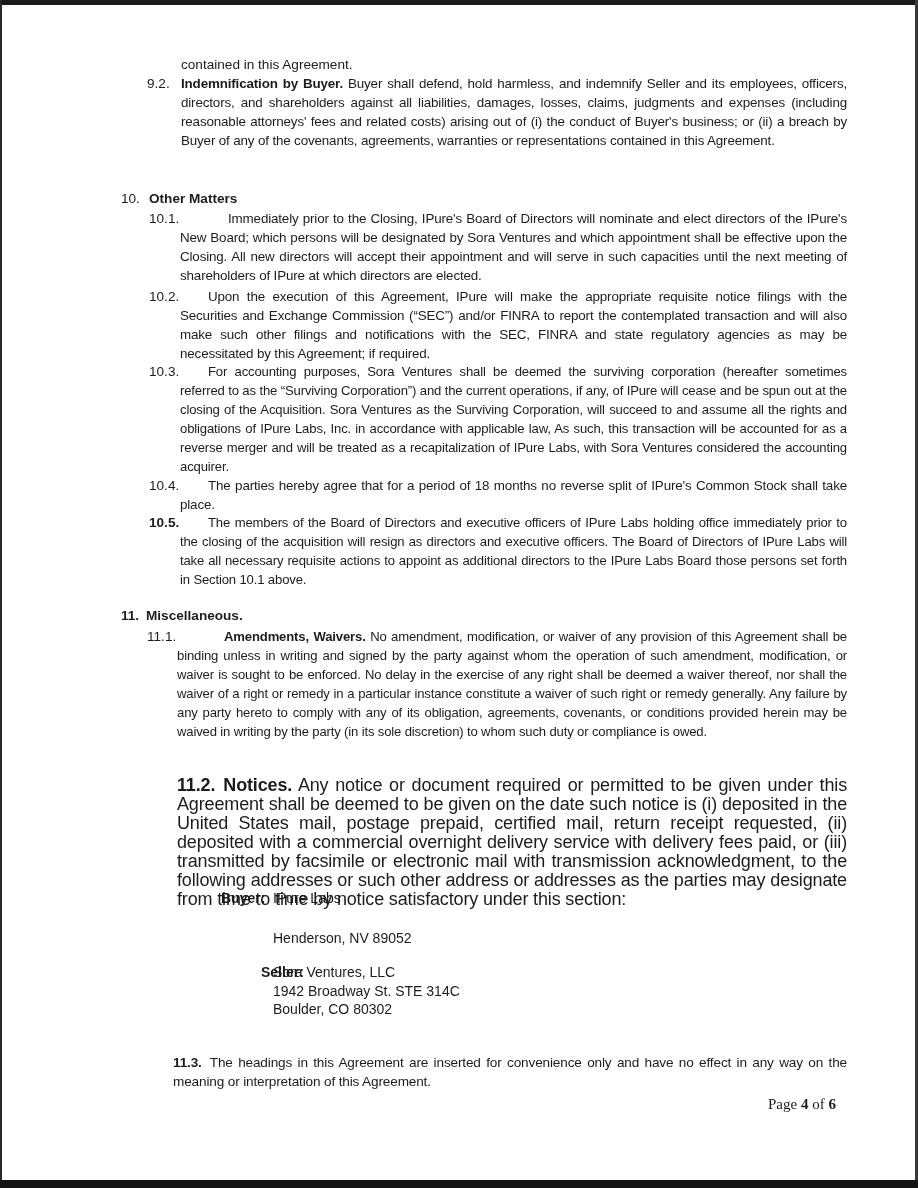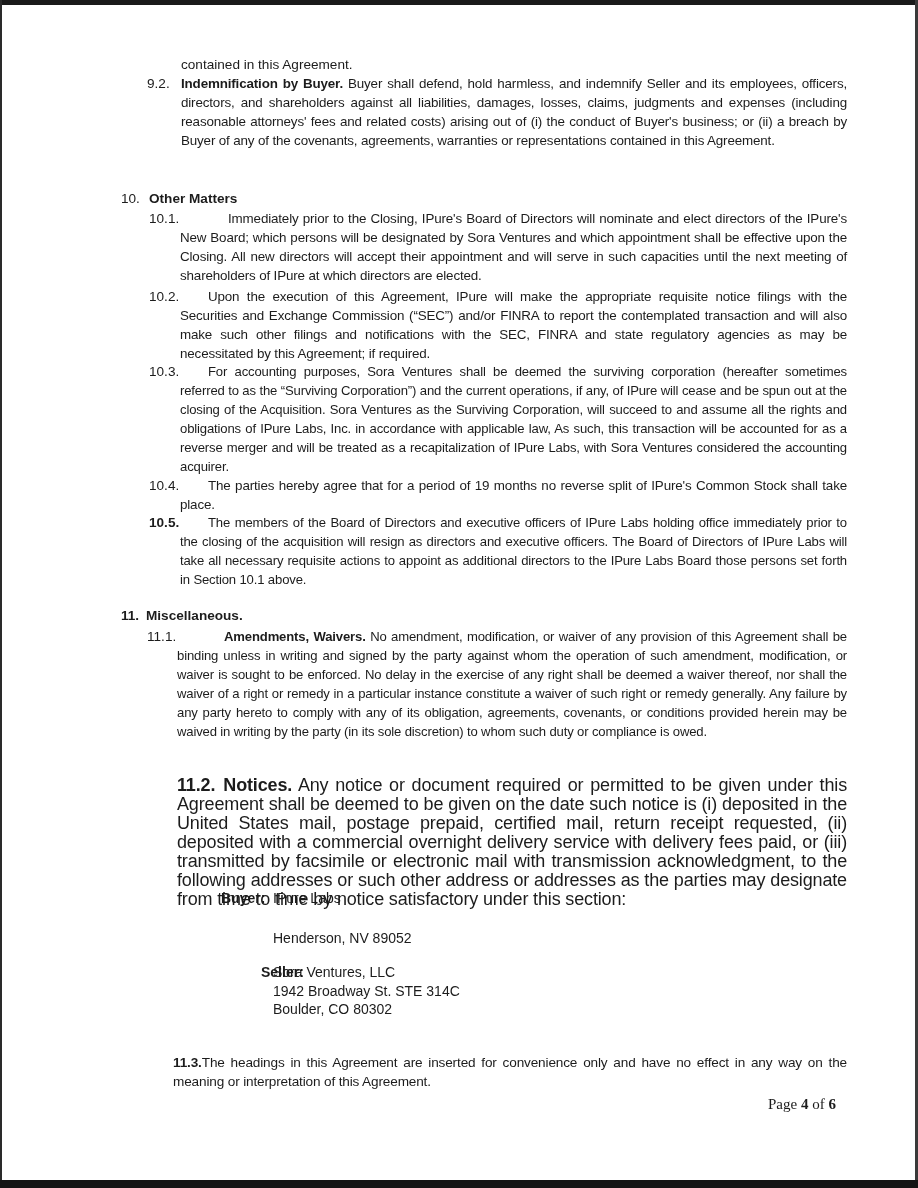--- a/index.html
+++ b/index.html
@@ -47,21 +47,21 @@
   <div class="num" style="left:149px; top:209px; font-size:13.6px;">10.1.</div>
   <div class="para" style="left:180px; top:209px; width:667px; text-indent:48px;">Immediately prior to the Closing, IPure's Board of Directors will nominate and elect directors of the IPure's New Board; which persons will be designated by Sora Ventures and which appointment shall be effective upon the Closing. All new directors will accept their appointment and will serve in such capacities until the next meeting of shareholders of IPure at which directors are elected.</div>
 
   <div class="num" style="left:149px; top:287px; font-size:13.6px;">10.2.</div>
   <div class="para" style="left:180px; top:287px; width:667px; text-indent:28px;">Upon the execution of this Agreement, IPure will make the appropriate requisite notice filings with the Securities and Exchange Commission (“SEC”) and/or FINRA to report the contemplated transaction and will also make such other filings and notifications with the SEC, FINRA and state regulatory agencies as may be necessitated by this Agreement; if required.</div>
 
   <div class="num" style="left:149px; top:362px; font-size:13.6px;">10.3.</div>
   <div class="para" style="left:180px; top:362px; width:667px; text-indent:28px; font-size:13.1px;">For accounting purposes, Sora Ventures shall be deemed the surviving corporation (hereafter sometimes referred to as the “Surviving Corporation”) and the current operations, if any, of IPure will cease and be spun out at the closing of the Acquisition.  Sora Ventures as the Surviving Corporation, will succeed to and assume all the rights and obligations of IPure Labs, Inc. in accordance with applicable law, As such, this transaction will be accounted for as a reverse merger and will be treated as a recapitalization of IPure Labs, with Sora Ventures considered the accounting acquirer.</div>
 
   <div class="num" style="left:149px; top:476px; font-size:13.6px;">10.4.</div>
-  <div class="para" style="left:180px; top:476px; width:667px; text-indent:28px;">The parties hereby agree that for a period of 19 months no reverse split of IPure's Common Stock shall take place.</div>
+  <div class="para" style="left:180px; top:476px; width:667px; text-indent:28px;">The parties hereby agree that for a period of 18 months no reverse split of IPure's Common Stock shall take place.</div>
 
   <div class="num" style="left:149px; top:513px; font-size:13.6px;font-weight:bold;">10.5.</div>
   <div class="para" style="left:180px; top:513px; width:667px; text-indent:28px; font-size:13.1px;">The members of the Board of Directors and executive officers of IPure Labs holding office immediately prior to the closing of the acquisition will resign as directors and executive officers.  The Board of Directors of IPure Labs will take all necessary requisite actions to appoint as additional directors to the IPure Labs Board those persons set forth in Section 10.1 above.</div>
 
   <div class="num b" style="left:121px; top:606px; font-size:13.6px;">11.</div>
   <div class="num b" style="left:146px; top:606px; font-size:13.6px;">Miscellaneous.</div>
 
   <div class="num" style="left:147px; top:627px; font-size:13.6px;">11.1.</div>
   <div class="para" style="left:177px; top:627px; width:670px; text-indent:47px; font-size:13.1px;">
     <span class="b">Amendments, Waivers.</span><span> No amendment, modification, or waiver of any provision of this Agreement shall be binding unless in writing and signed by the party against whom the operation of such amendment, modification, or waiver is sought to be enforced. No delay in the exercise of any right shall be deemed a waiver thereof, nor shall the waiver of a right or remedy in a particular instance constitute a waiver of such right or remedy generally. Any failure by any party hereto to comply with any of its obligation, agreements, covenants, or conditions provided herein may be waived in writing by the party (in its sole discretion) to whom such duty or compliance is owed.</span>
@@ -74,19 +74,19 @@
   <div class="ln b" style="left:221px; top:889px;">Buyer:</div>
   <div class="ln" style="left:273px; top:889px;">IPure Labs</div>
   <div class="ln" style="left:273px; top:929px;">Henderson, NV 89052</div>
 
   <div class="ln b" style="left:221px; top:963px;margin-left:40px;">Seller:</div>
   <div class="ln" style="left:273px; top:963px;">Sora Ventures, LLC</div>
   <div class="ln" style="left:273px; top:982px;">1942 Broadway St. STE 314C</div>
   <div class="ln" style="left:273px; top:1000px;">Boulder, CO 80302</div>
 
   <div class="para" style="left:173px; top:1053px; width:674px; font-size:13.6px;">
-    <span class="b" style="">11.3.</span><span>The headings in this Agreement are inserted for convenience only and have no effect in any way on the meaning or interpretation of this Agreement.</span>
+    <span class="b" style="margin-right:8px;">11.3.</span><span>The headings in this Agreement are inserted for convenience only and have no effect in any way on the meaning or interpretation of this Agreement.</span>
   </div>
 
   <div class="footer" style="left:768px; top:1096px;">
     <span>Page </span><span class="b">4</span><span> of </span><span class="b">6</span>
   </div>
 </div>
 
 </body></html>

